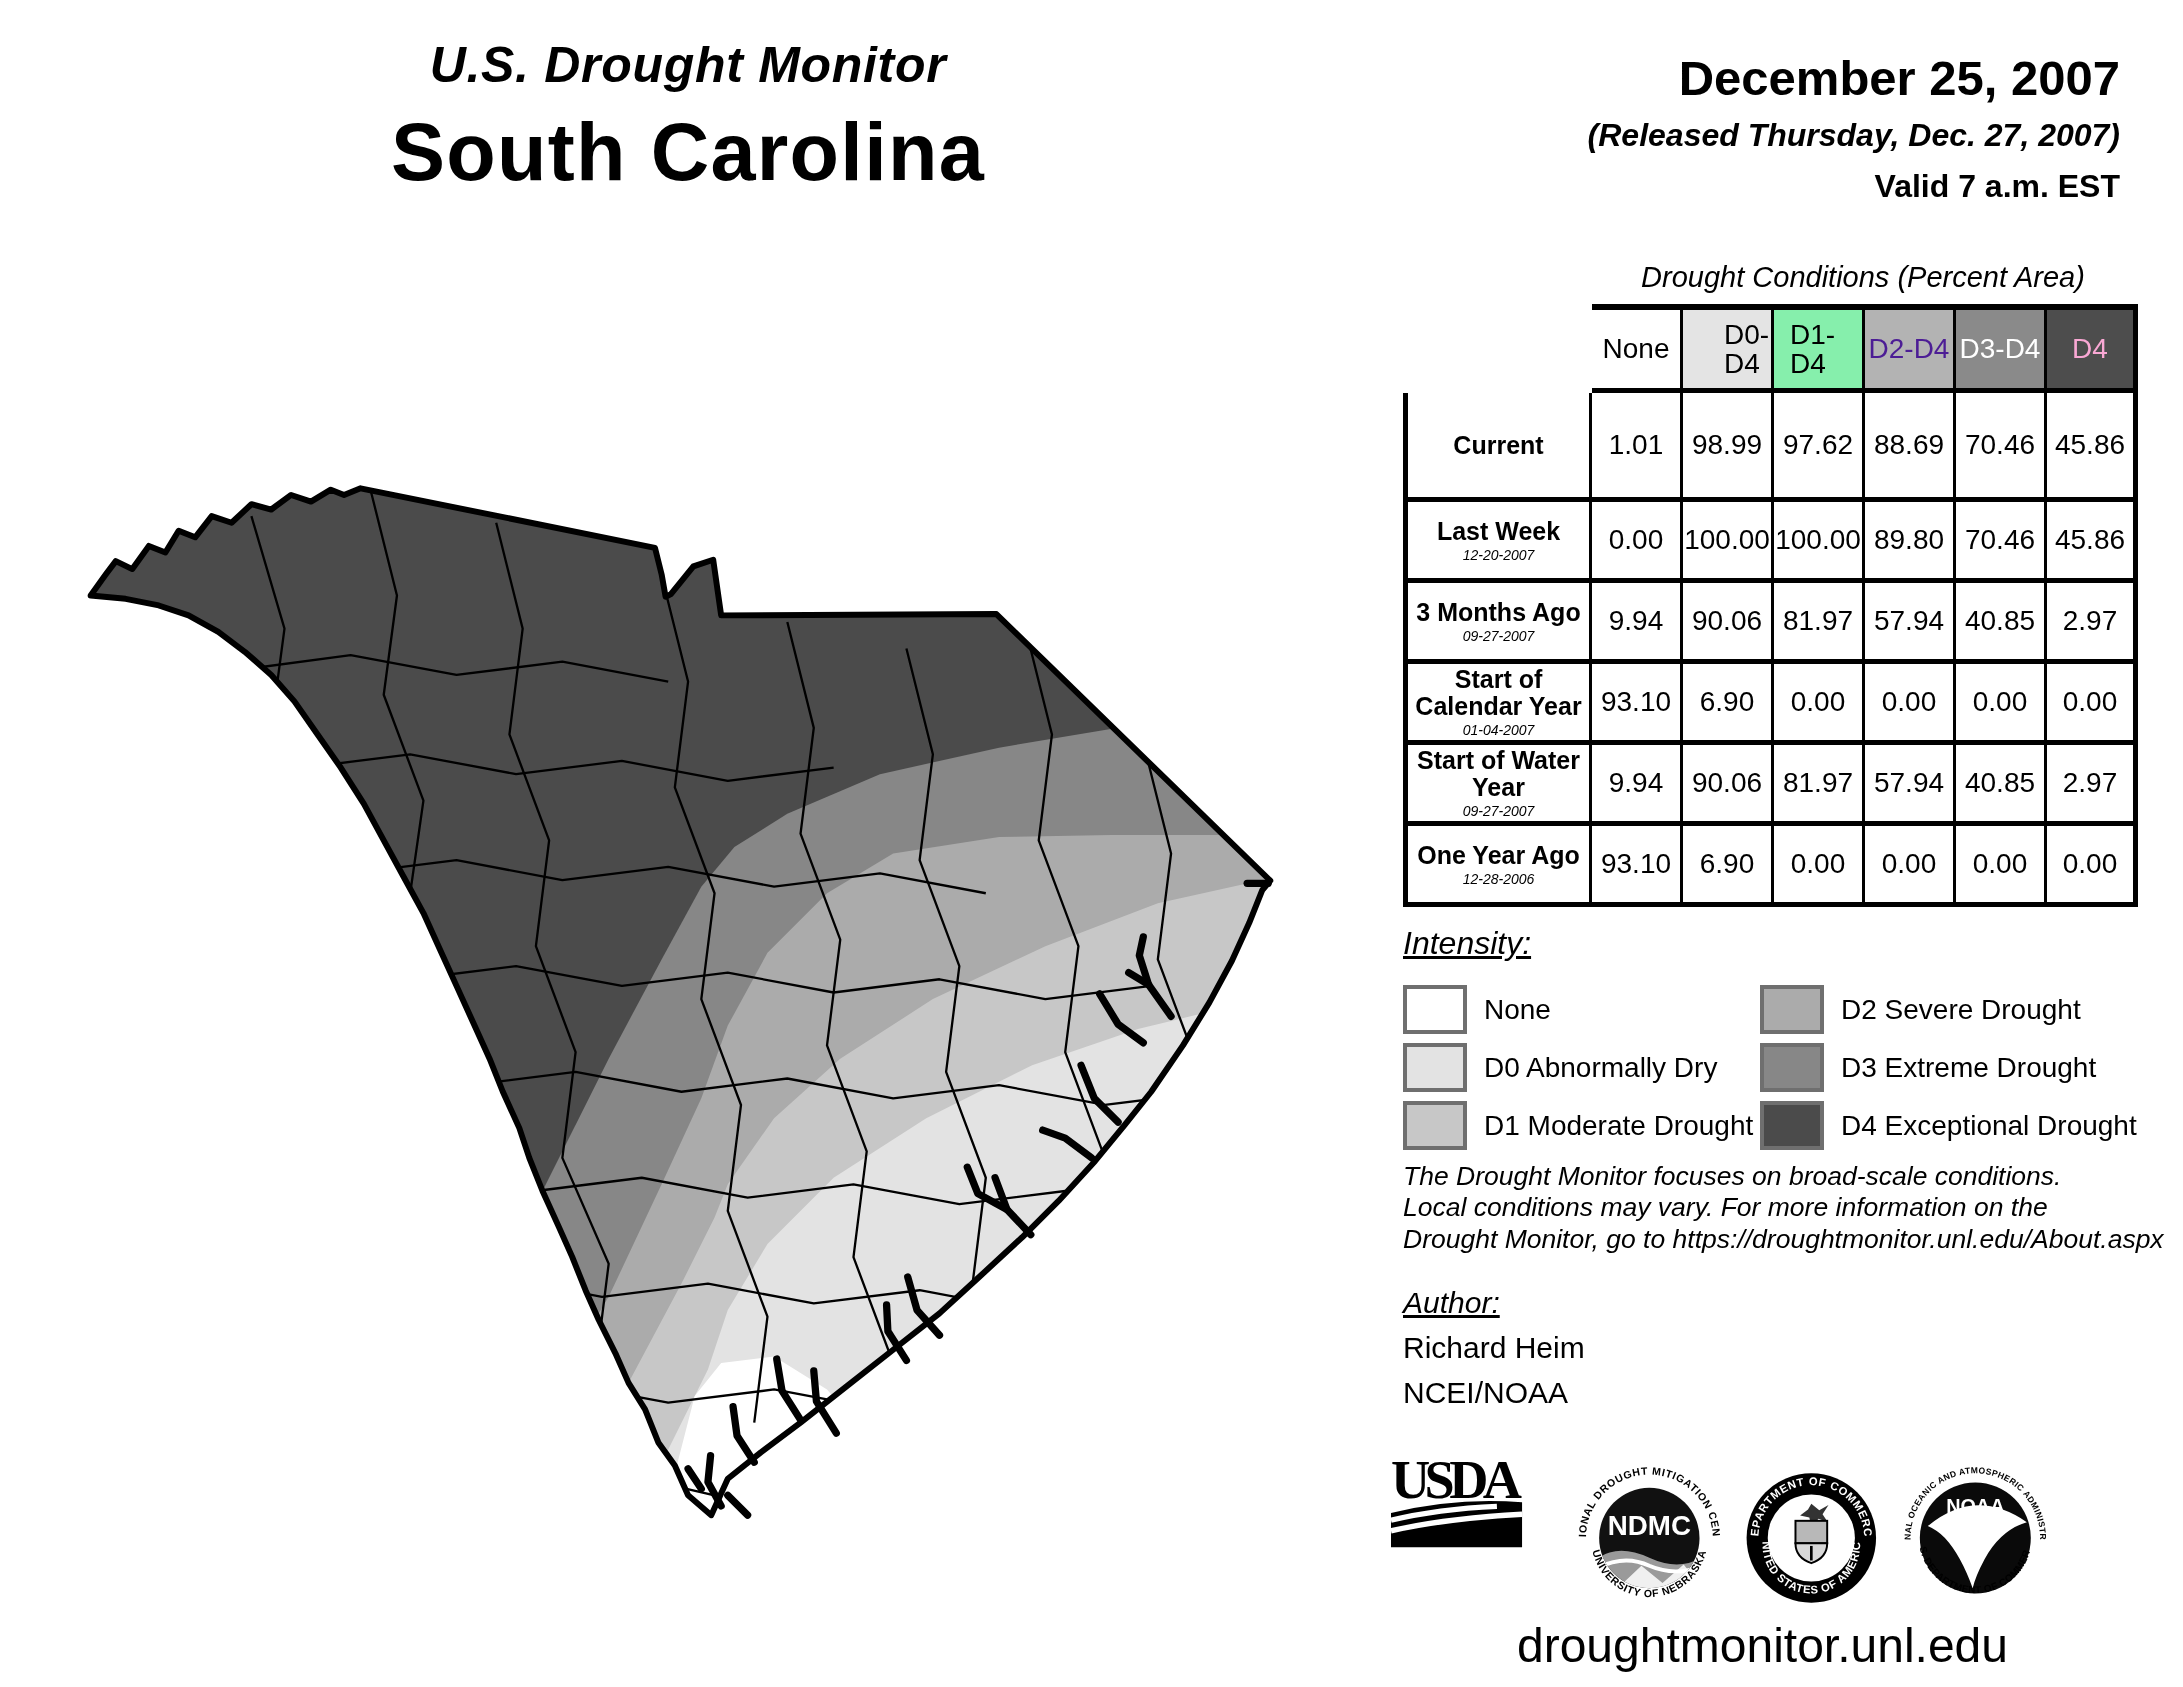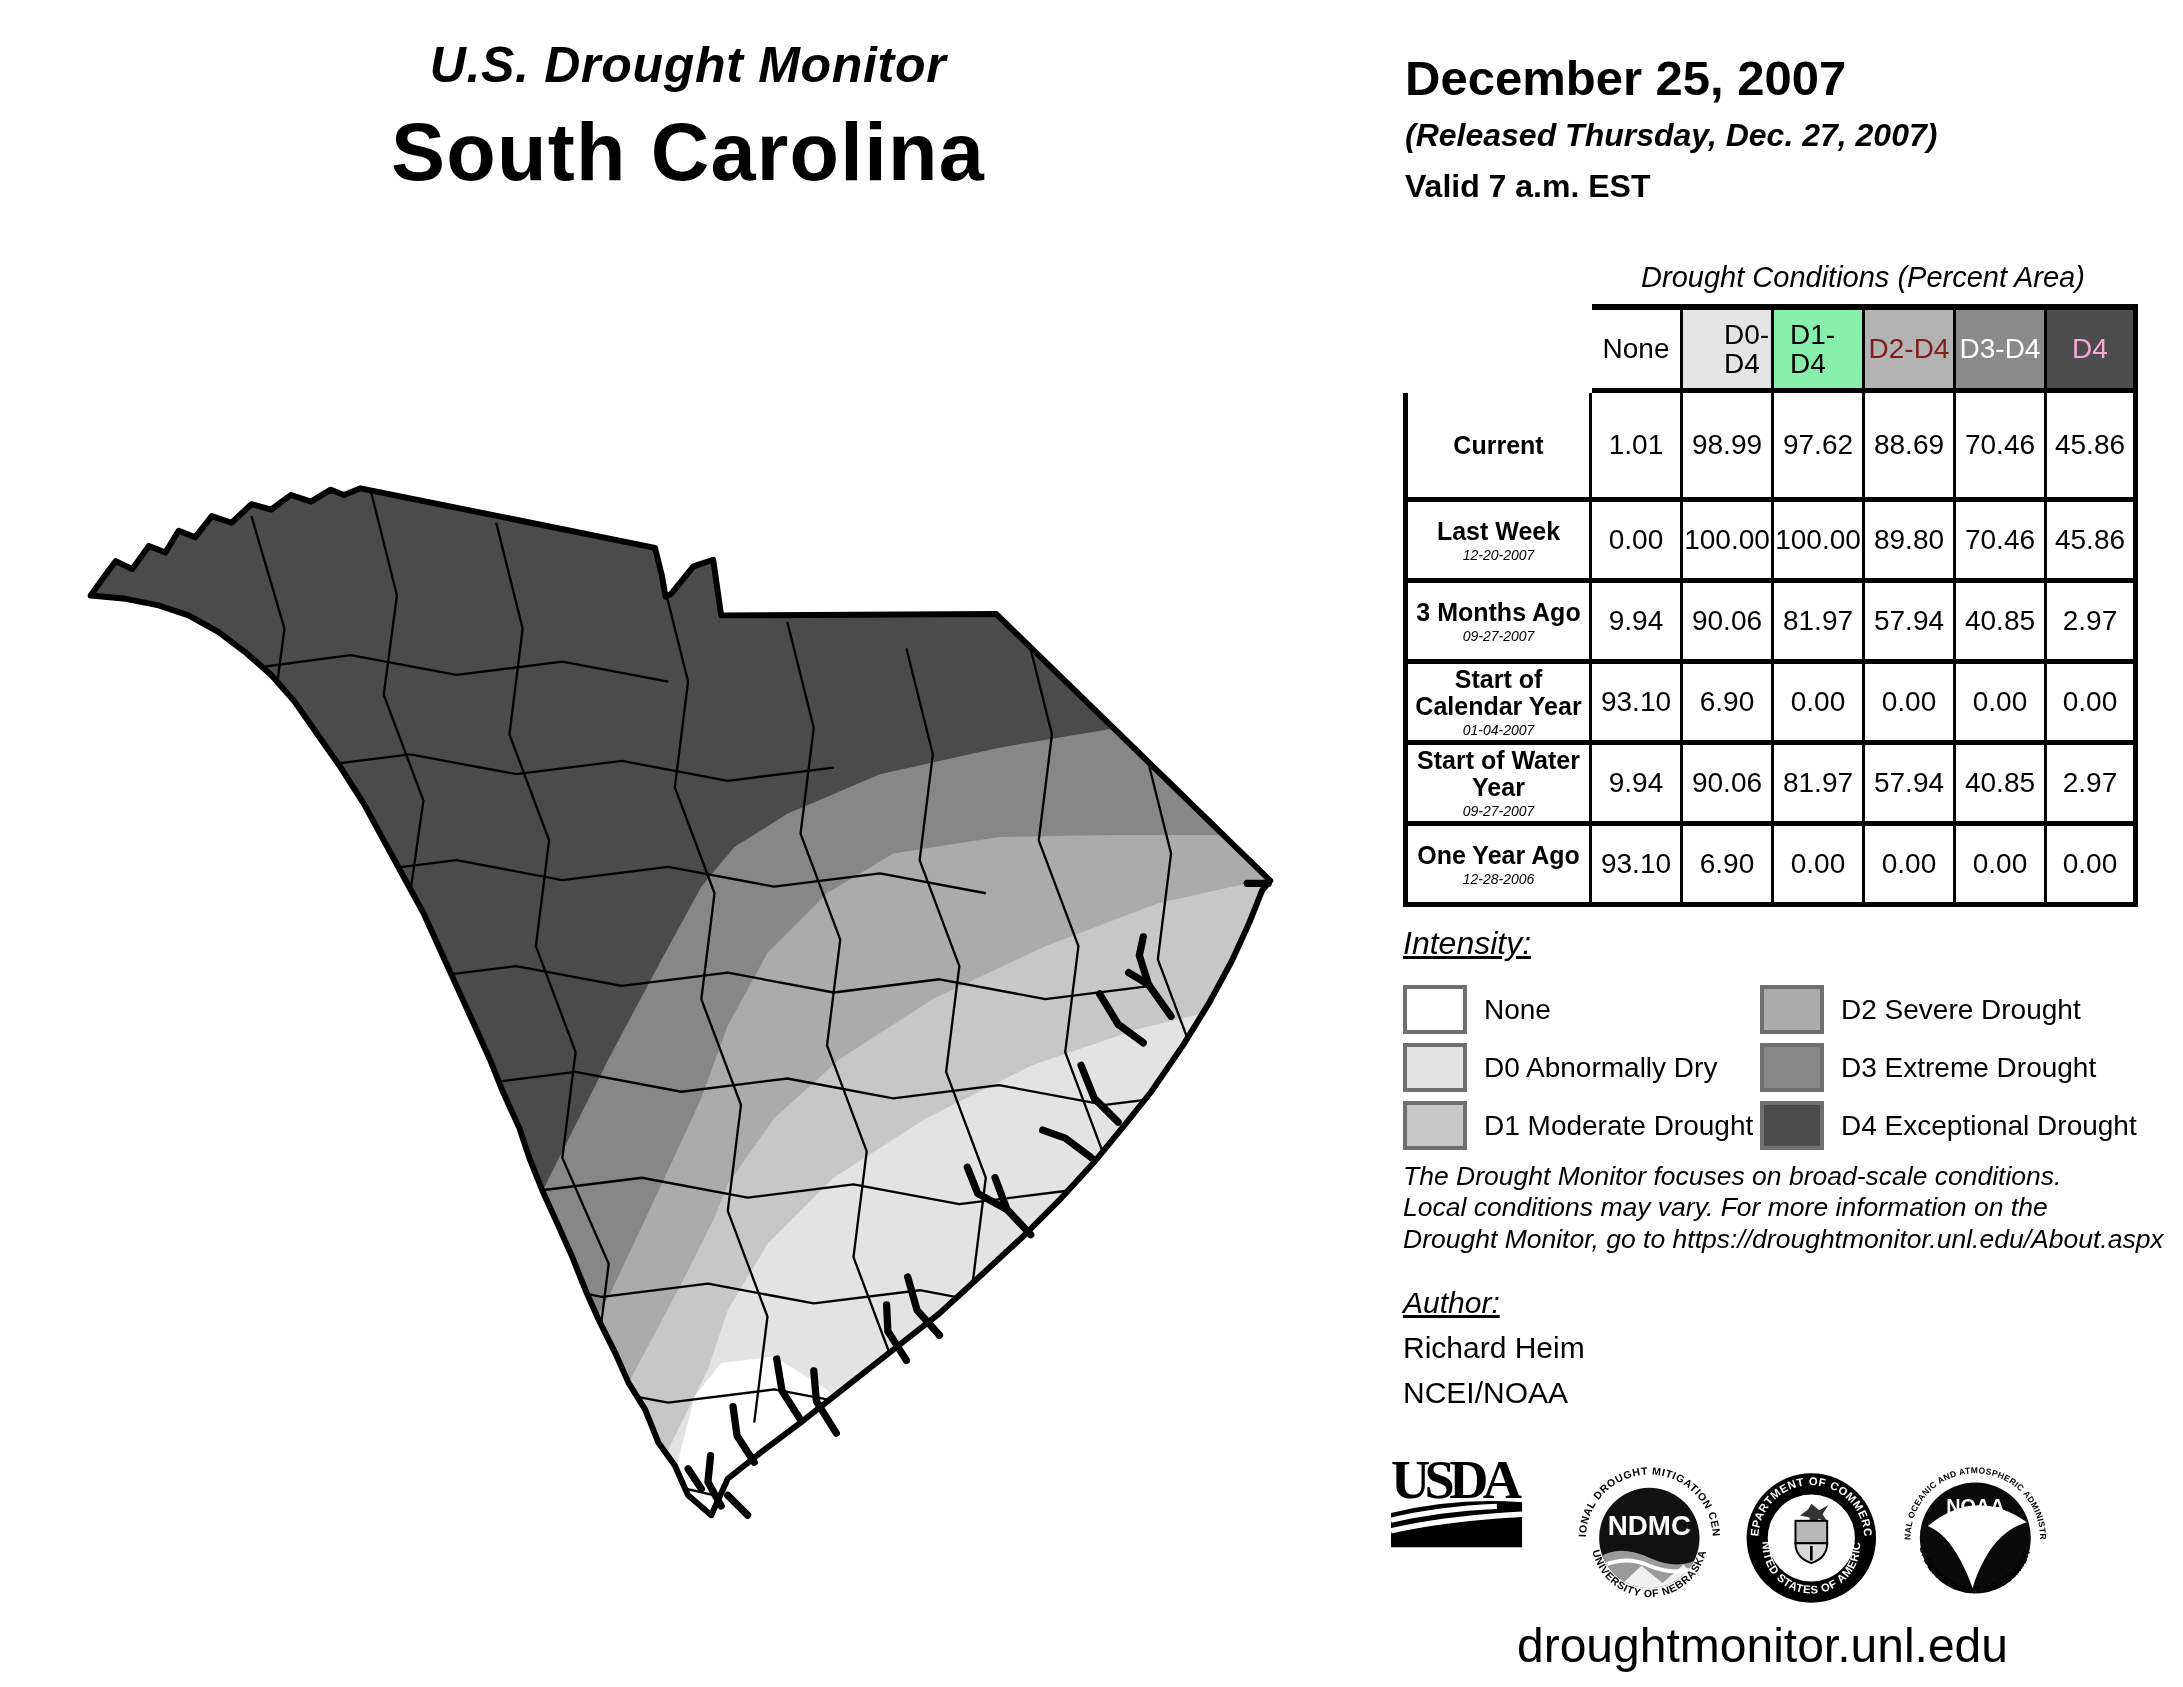--- a/index.html
+++ b/index.html
@@ -5,21 +5,21 @@
   html,body{margin:0;padding:0;background:#ffffff;}
   body{width:2183px;height:1687px;position:relative;overflow:hidden;
        font-family:"Liberation Sans", sans-serif;color:#000;}
   #page{position:absolute;left:0;top:0;width:2183px;height:1227px;background:#fff;}
 
   
   .map-title{position:absolute;left:225px;top:36px;width:926px;text-align:center;}
   .map-title .t1{font-size:50px;font-weight:bold;font-style:italic;letter-spacing:0.7px;}
   .map-title .t2{font-size:81px;font-weight:bold;margin-top:12px;letter-spacing:1.3px;}
 
-  .date-block{position:absolute;left:1405px;top:50px;width:715px;text-align:left;}
+  .date-block{position:absolute;left:1405px;top:50px;width:715px;text-align:right;}
   .date-block .d1{font-size:49px;font-weight:bold;}
   .date-block .d2{font-size:32px;font-weight:bold;font-style:italic;margin-top:10.6px;}
   .date-block .d3{font-size:32px;font-weight:bold;margin-top:14.6px;}
 
   
   .tbl-title{position:absolute;left:1591px;top:261px;width:544px;text-align:center;
              font-size:29px;font-style:italic;}
   #dtable{position:absolute;left:1403px;top:304px;display:grid;
           grid-template-columns:189px 91px 91px 91px 91px 91px 91px;
           grid-template-rows:89px 109px 81px 81px 81px 81px 81px;}
@@ -70,21 +70,21 @@
     <div class="d2">(Released Thursday, Dec. 27, 2007)</div>
     <div class="d3">Valid 7 a.m. EST</div>
   </div>
 
   <div class="tbl-title">Drought Conditions (Percent Area)</div>
   <div id="dtable">
       <div class="cell corner"></div>
       <div class="cell htop" style="background: rgb(255, 255, 255); color: rgb(0, 0, 0);">None</div>
       <div class="cell htop" style="background: rgb(228, 228, 228); color: rgb(0, 0, 0); padding-left: 41px;">D0-D4</div>
       <div class="cell htop" style="background: #86efac; color: rgb(0, 0, 0); padding-left: 16px;">D1-D4</div>
-      <div class="cell htop" style="background: rgb(179, 179, 179); color: #7f1d1d;">D2-D4</div>
+      <div class="cell htop" style="background: rgb(179, 179, 179); color: #4c1d95;">D2-D4</div>
       <div class="cell htop" style="background: rgb(138, 138, 138); color: rgb(255, 255, 255);">D3-D4</div>
       <div class="cell htop rgt" style="background: rgb(77, 77, 77); color: #f9a8d4;">D4</div>
       <div class="cell lbl lft">
         <div>Current</div>
       </div>
       <div class="cell ">1.01</div>
       <div class="cell ">98.99</div>
       <div class="cell ">97.62</div>
       <div class="cell ">88.69</div>
       <div class="cell ">70.46</div>

